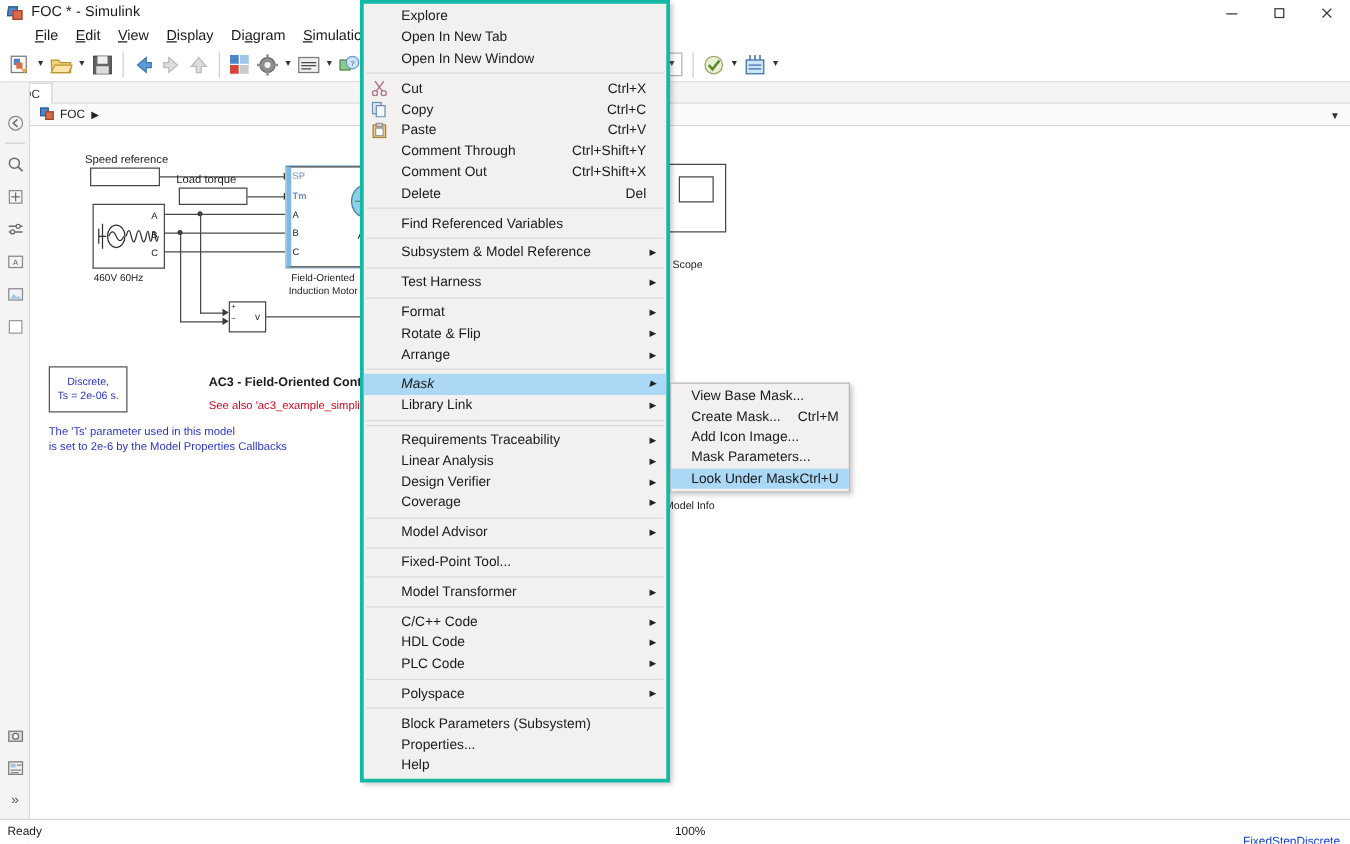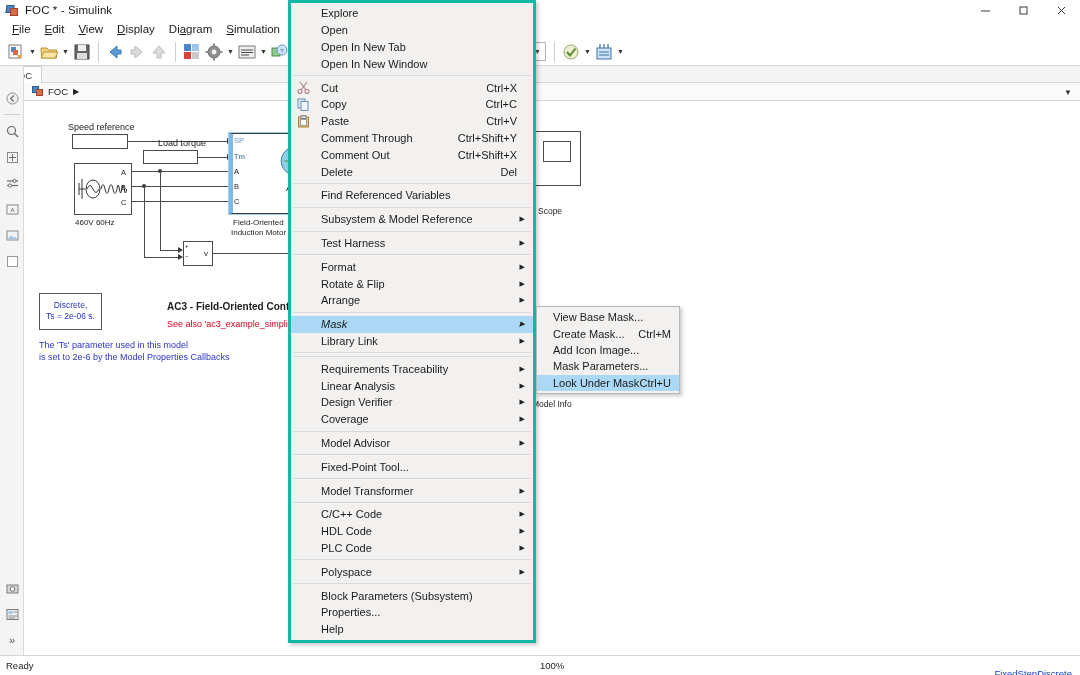--- a/index.html
+++ b/index.html
@@ -32,21 +32,21 @@
   .winbtns { position: absolute; right: 0; top: 0; height: 20px; display: flex; }
   .winbtn {
     width: 38px; height: 20px; display: flex; align-items: center; justify-content: center;
     color: #3a3a3a; font-size: 12px; line-height: 1;
   }
   .winbtn svg { display: block; }
 
   
   .menubar {
     position: absolute; left: 0; top: 20px; width: 1080px; height: 18px;
-    display: flex; align-items: center; padding-left: 5px;
+    display: flex; align-items: center; padding-left: 21px;
     background: #ffffff;
   }
   .menu-item {
     font-size: 11.5px; color: #1a1a1a; padding: 1px 7px; cursor: default;
     white-space: nowrap;
   }
   .menu-item u { text-decoration: underline; }
 
   
   .toolbar {
@@ -453,21 +453,21 @@
     </div>
   </div>
 
   <div class="canvas">
 
     <div class="blk-label" style="left:44px;top:21px;">Speed reference</div>
     <div class="blk-box" style="left:48px;top:33px;width:56px;height:15px;"></div>
     <div class="wire h" style="left:104px;top:40px;width:100px;"></div>
     <div class="arrowhead" style="left:203px;top:36.5px;"></div>
 
-    <div class="blk-label" style="left:134px;top:37px;">Load torque</div>
+    <div class="blk-label" style="left:117px;top:37px;">Load torque</div>
     <div class="blk-box" style="left:119px;top:49px;width:55px;height:14px;"></div>
     <div class="wire h" style="left:174px;top:56px;width:30px;"></div>
     <div class="arrowhead" style="left:203px;top:52.5px;"></div>
 
     <div class="blk-box" style="left:50px;top:62px;width:58px;height:52px;"></div>
     <svg style="position:absolute;left:53px;top:72px;" width="52" height="32" viewBox="0 0 52 32">
       <g stroke="#333" stroke-width="1" fill="none">
         <line x1="2" y1="10" x2="2" y2="22"></line>
           <line x1="5" y1="6" x2="5" y2="26"></line>
         <line x1="2" y1="16" x2="8" y2="16"></line>
@@ -537,23 +537,20 @@
     <div class="annot-blue" style="left:15px;top:250px;">is set to 2e-6  by the Model Properties Callbacks</div>
     <div class="blk-label" style="left:508px;top:298px;font-size:8.5px;">Model Info</div>
   </div>
 
   <div class="ctxmenu">
 
     <div class="ctx-row">
         <span>Explore</span>
       </div>
     <div class="ctx-row">
-        <span>Open</span>
-      </div>
-    <div class="ctx-row">
         <span>Open In New Tab</span>
       </div>
     <div class="ctx-row">
         <span>Open In New Window</span>
       </div>
 
     <div class="ctx-sep"></div>
 
     <div class="ctx-row">
       <span class="ico">

